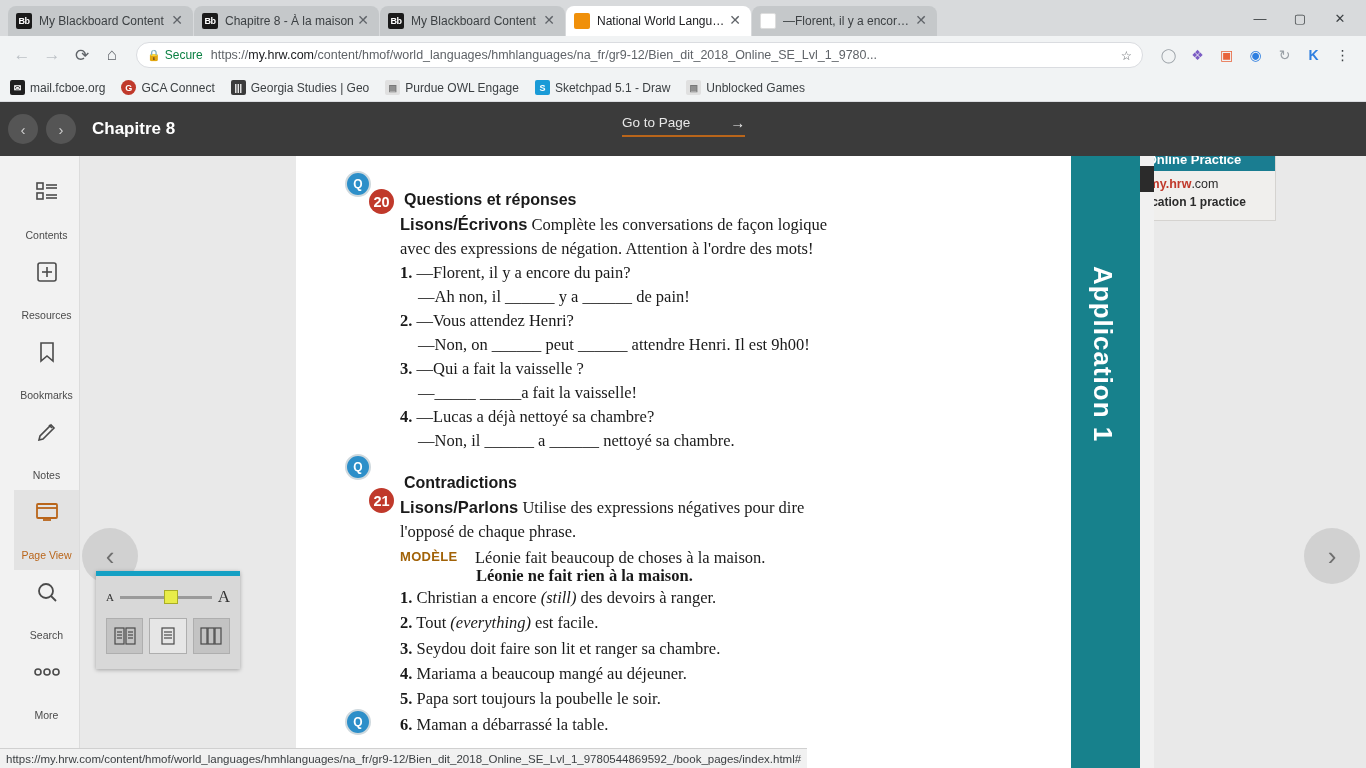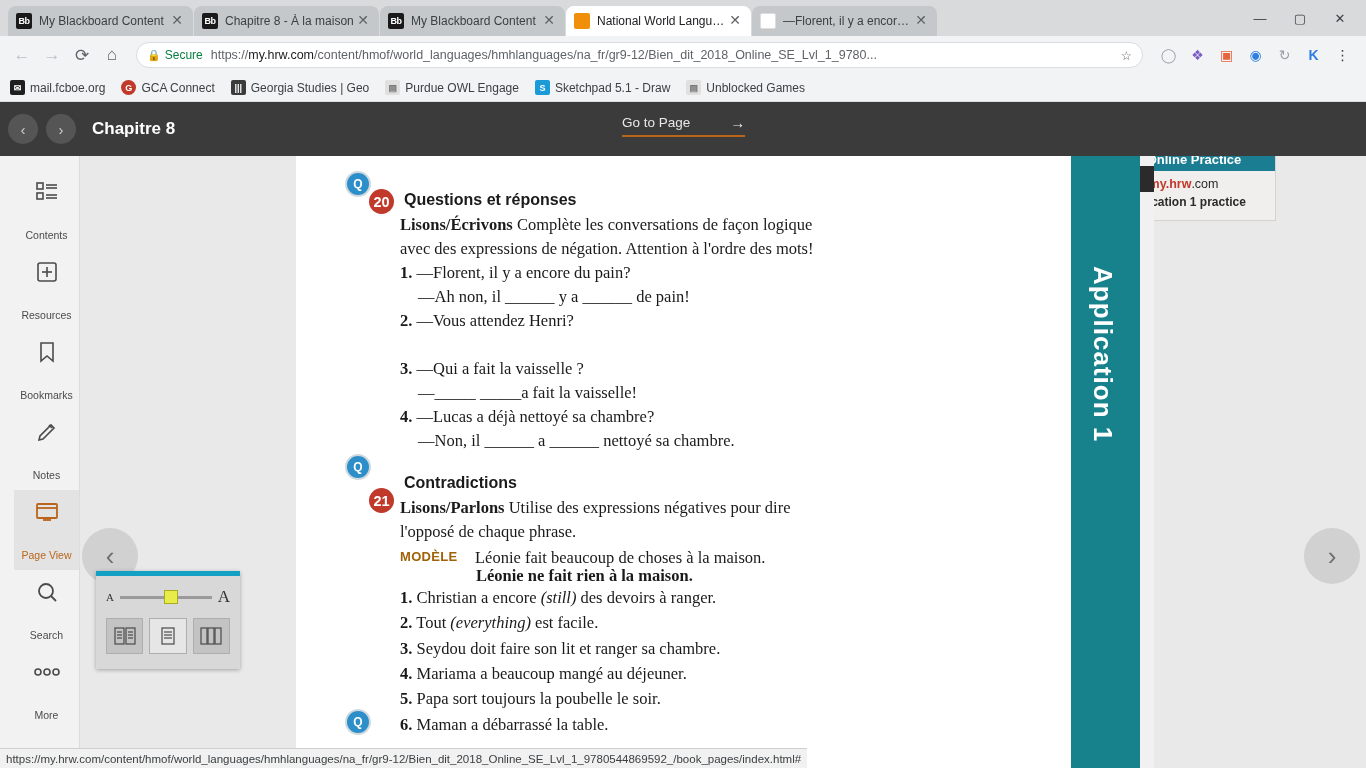--- a/index.html
+++ b/index.html
@@ -266,21 +266,21 @@
     position: absolute;
     font-family: "Liberation Sans", sans-serif;
     font-size: 16px; font-weight: bold; color: #1a1a1a;
   }
   .instr {
     position: absolute;
     font-size: 16.5px;
     line-height: 1.45;
     width: 430px;
   }
-  .instr b { font-family: Liberation Serif, serif; }
+  .instr b { font-family: Liberation Sans, sans-serif; }
   .item {
     position: absolute;
     font-size: 16.5px;
     line-height: 1.45;
     white-space: nowrap;
   }
   .item b { font-weight: bold; }
   .modele {
     position: absolute;
     font-family: "Liberation Sans", sans-serif;
@@ -587,20 +587,21 @@
       </div>
 
       <div class="item" style="left:104px; top:105px;">
         <b>1.</b> <span>—Florent, il y a encore du pain?</span>
       </div>
       <div class="item" style="left:122px; top:129px;">—Ah non, il ______ y a ______ de pain!</div>
 
       <div class="item" style="left:104px; top:153px;text-align:center;">
         <b>2.</b> <span>—Vous attendez Henri?</span>
       </div>
+      <div class="item" style="left:122px; top:177px;">—Non, on ______ peut ______ attendre Henri. Il est 9h00!</div>
 
       <div class="item" style="left:104px; top:201px;">
         <b>3.</b> <span>—Qui a fait la vaisselle ?</span>
       </div>
       <div class="item" style="left:122px; top:225px;">—_____ _____a fait la vaisselle!</div>
 
       <div class="item" style="left:104px; top:249px;">
         <b>4.</b> <span>—Lucas a déjà nettoyé sa chambre?</span>
       </div>
       <div class="item" style="left:122px; top:273px;">—Non, il ______ a ______ nettoyé sa chambre.</div>

